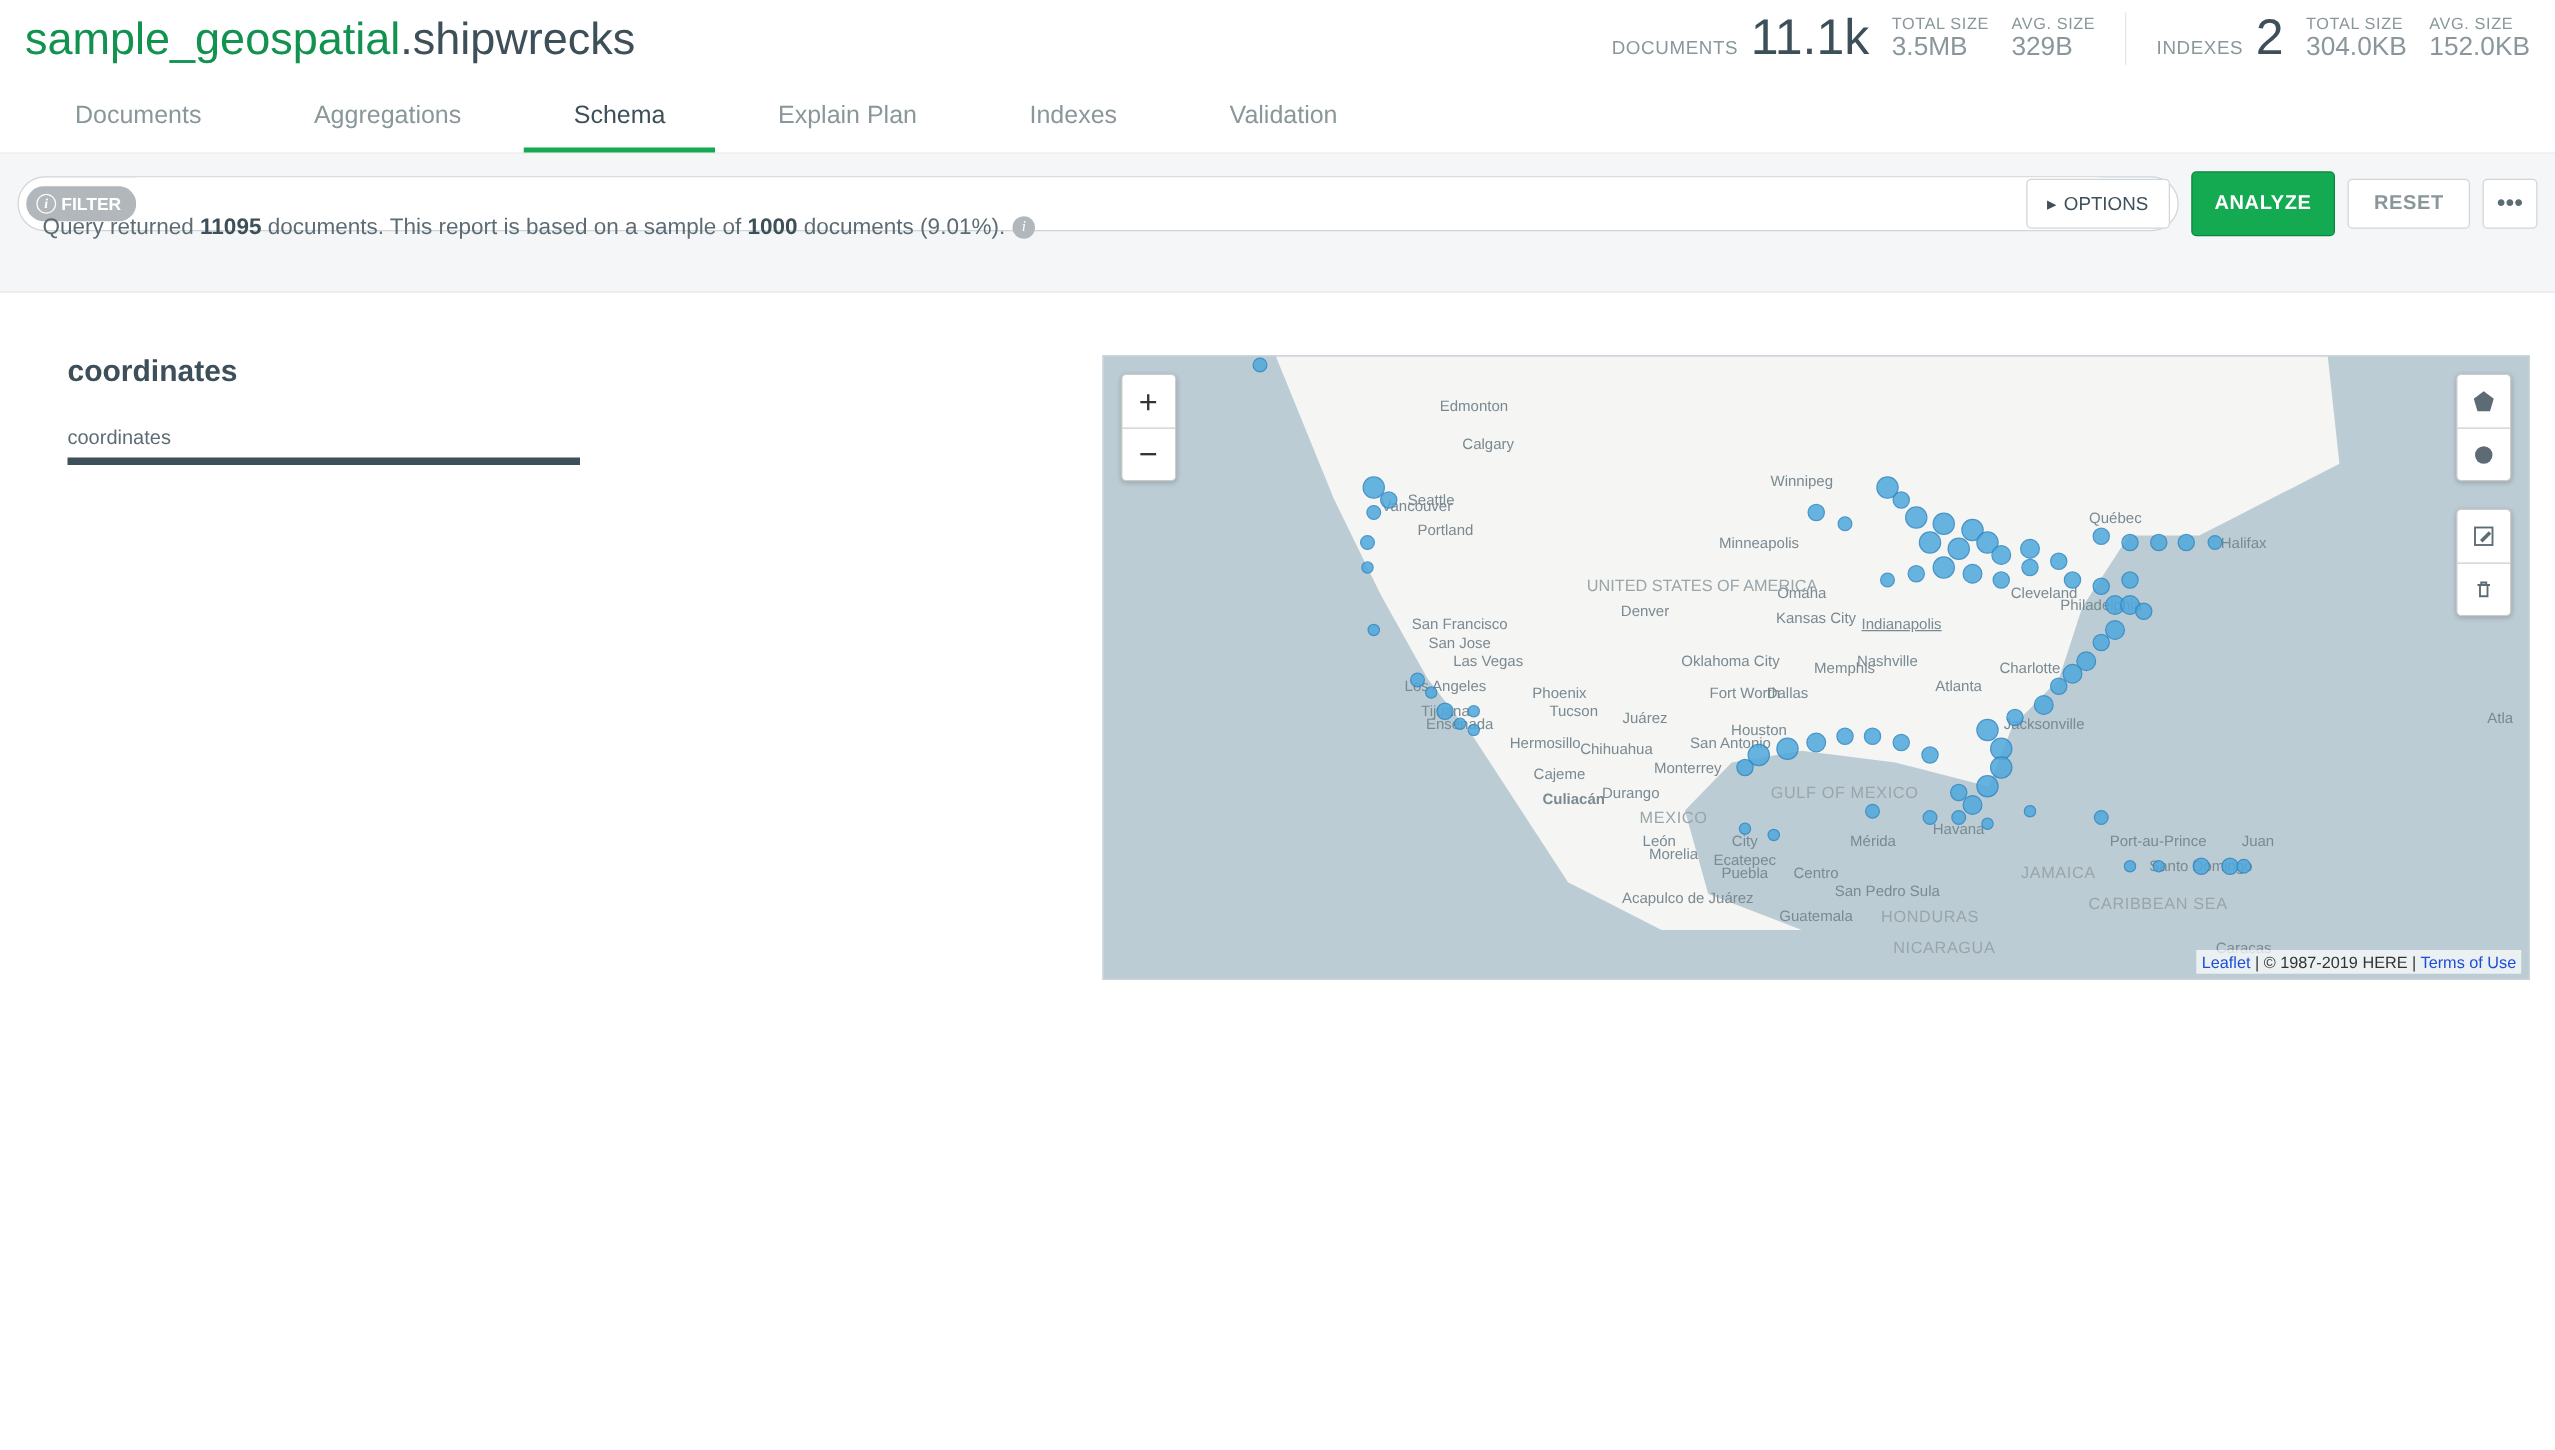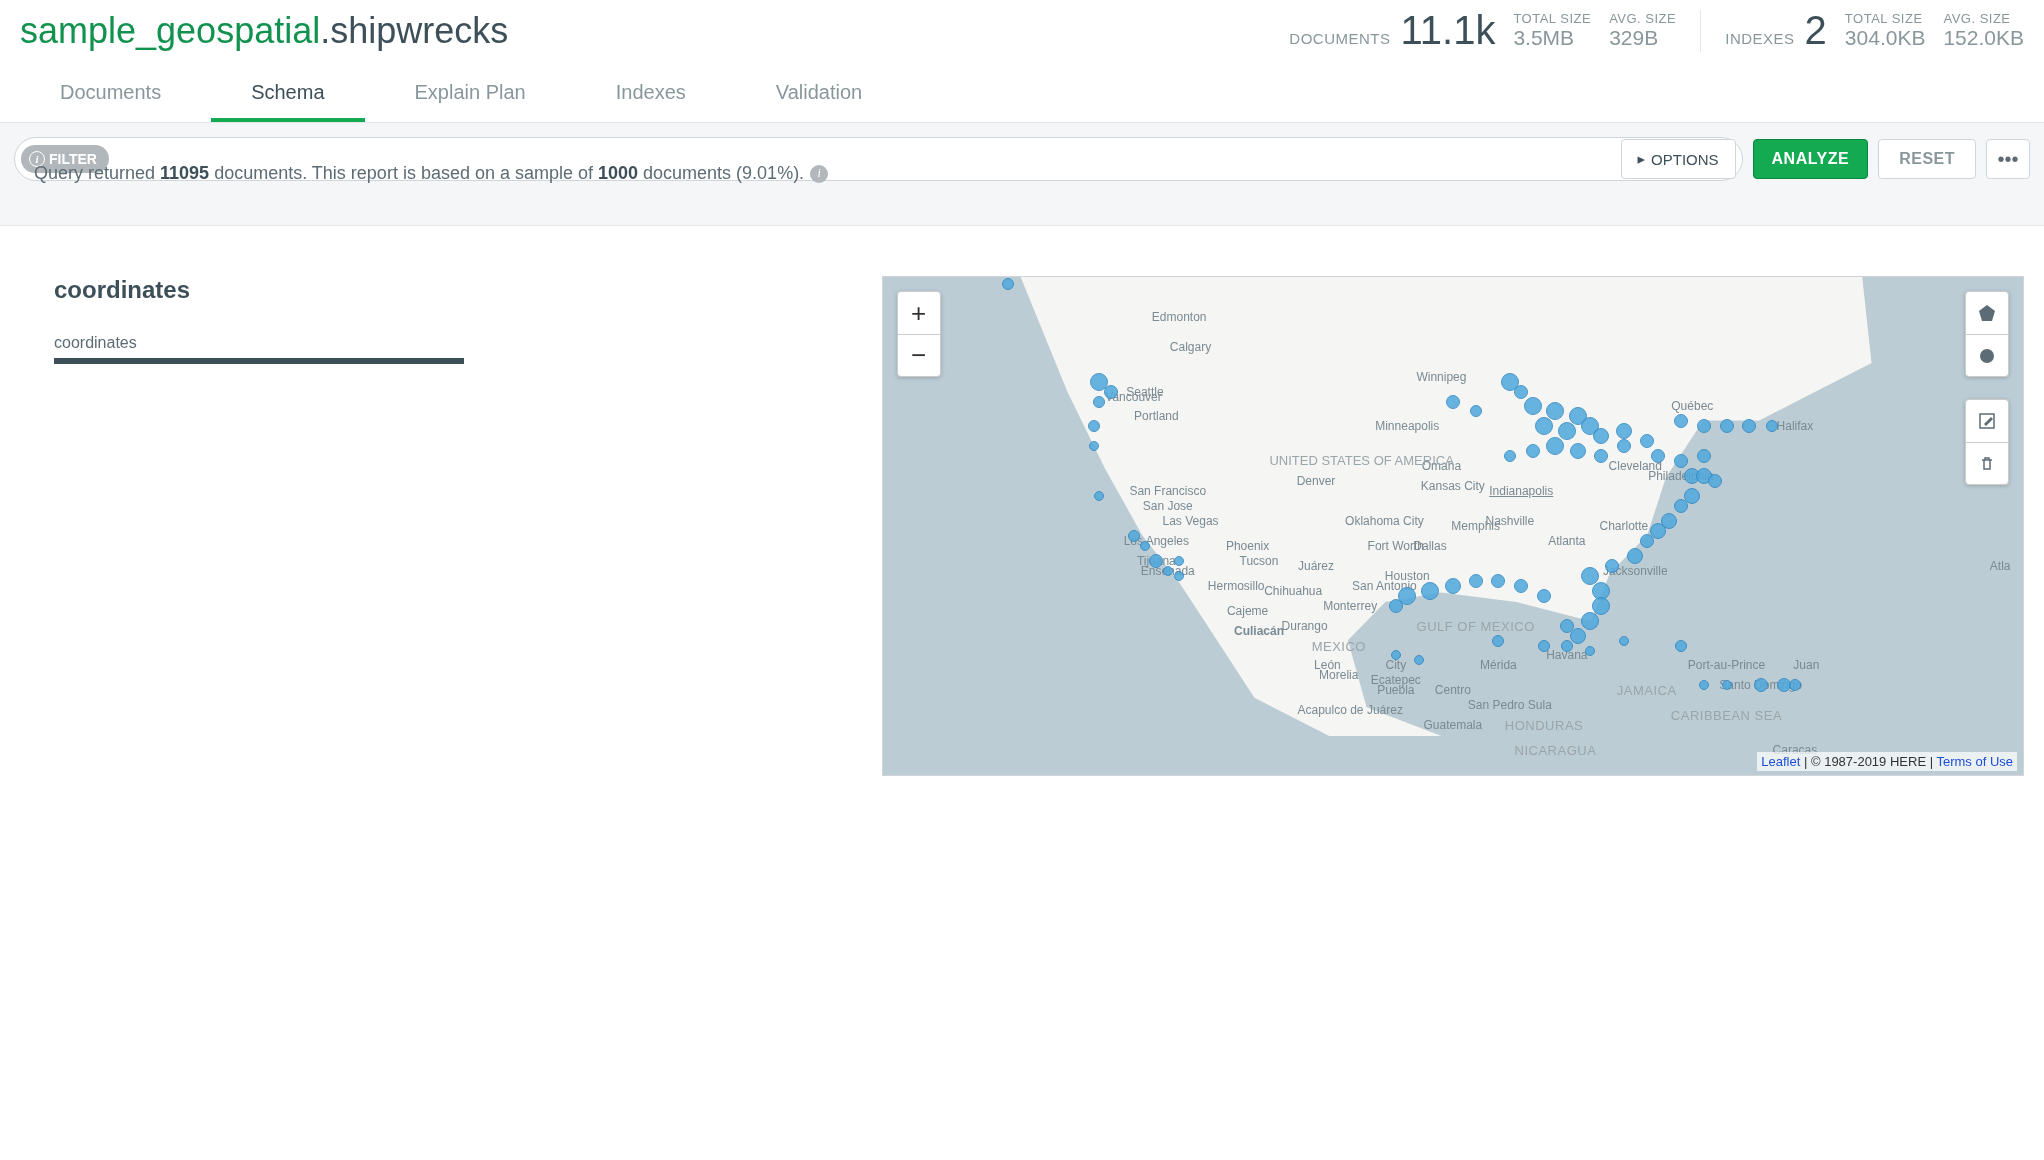--- a/index.html
+++ b/index.html
@@ -23,21 +23,21 @@
 .tab { padding: 16px 40px 14px 40px; font-size: 20px; color: #89979b; cursor: pointer; border-bottom: 4px solid transparent; }
 .tab.active { color: #3d4f58; border-bottom-color: #13aa52; font-weight: 500; }
 
 .filter-bar { background: #f5f6f7; padding: 14px 14px 44px 14px; border-bottom: 1px solid #e6e6e6; }
 .filter-row { display: flex; gap: 10px; align-items: center; }
 .filter-input-wrap { flex: 1; position: relative; background: #fff; border: 1px solid #d0d5d9; border-radius: 22px; height: 44px; display: flex; align-items: center; padding: 0 6px; }
 .filter-chip { background: #b1b7bb; color: #fff; font-size: 14px; font-weight: 600; padding: 6px 12px 6px 8px; border-radius: 14px; display: flex; align-items: center; gap: 4px; }
 .filter-chip .info-circle { display:inline-flex; width:16px; height:16px; border:1.5px solid #fff; border-radius:50%; align-items:center; justify-content:center; font-size:11px; font-style:italic; font-family:serif; }
 .filter-text-input { flex:1; border:none; outline:none; height:100%; padding:0 10px; font-size:16px; }
 .options-btn { background:#fff; border:1px solid #d0d5d9; height:40px; padding:0 16px; border-radius:4px; font-size:15px; color:#3d4f58; display:flex; align-items:center; gap:6px; cursor:pointer; margin-left:-58px; position:relative; }
-.analyze-btn { background:#13aa52; color:#fff; border:1px solid #0e8341; height:40px; padding:0 18px; border-radius:4px; font-size:16px; font-weight:600; cursor:pointer; letter-spacing:0.5px; }
+.analyze-btn { background:#13aa52; color:#fff; border:1px solid #0e8341; height:52px; padding:0 18px; border-radius:4px; font-size:16px; font-weight:600; cursor:pointer; letter-spacing:0.5px; }
 .reset-btn { background:#fff; color:#89979b; border:1px solid #d0d5d9; height:40px; padding:0 20px; border-radius:4px; font-size:16px; font-weight:600; cursor:pointer; letter-spacing:0.5px; }
 .more-btn { background:#fff; border:1px solid #d0d5d9; height:40px; width:44px; border-radius:4px; cursor:pointer; display:flex; align-items:center; justify-content:center; font-size:20px; color:#5d6c74; }
 
 .query-info { padding: 16px 20px 0 20px; position:absolute; margin-top:-34px; font-size:18px; color:#5d6c74; display:flex; align-items:center; gap:6px; }
 .query-info b { color:#3d4f58; font-weight:600; }
 .info-icon-round { display:inline-flex; width:18px; height:18px; background:#b1b7bb; color:#fff; border-radius:50%; align-items:center; justify-content:center; font-size:12px; font-style:italic; font-family:serif; }
 
 .content-row { display:flex; padding:50px 20px 20px 20px; gap:20px; }
 .left-panel { width:42%; padding:0 34px; }
 .field-title { font-size:24px; font-weight:600; color:#3d4f58; margin-bottom:30px; }
@@ -96,20 +96,21 @@
     </div>
     <div class="stat-sub">
       <span class="stat-sub-label">AVG. SIZE</span>
       <span class="stat-sub-value">152.0KB</span>
     </div>
   </div>
 </div>
 
 <div class="tabs">
   <div class="tab">Documents</div>
+  <div class="tab">Aggregations</div>
   <div class="tab active">Schema</div>
   <div class="tab">Explain Plan</div>
   <div class="tab">Indexes</div>
   <div class="tab">Validation</div>
 </div>
 
 <div class="filter-bar">
   <div class="filter-row">
     <div class="filter-input-wrap">
       <span class="filter-chip">

